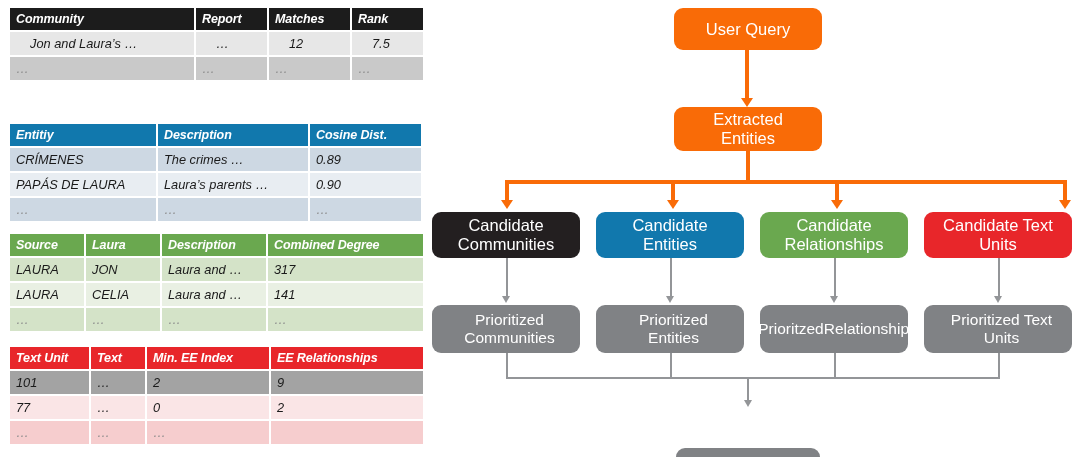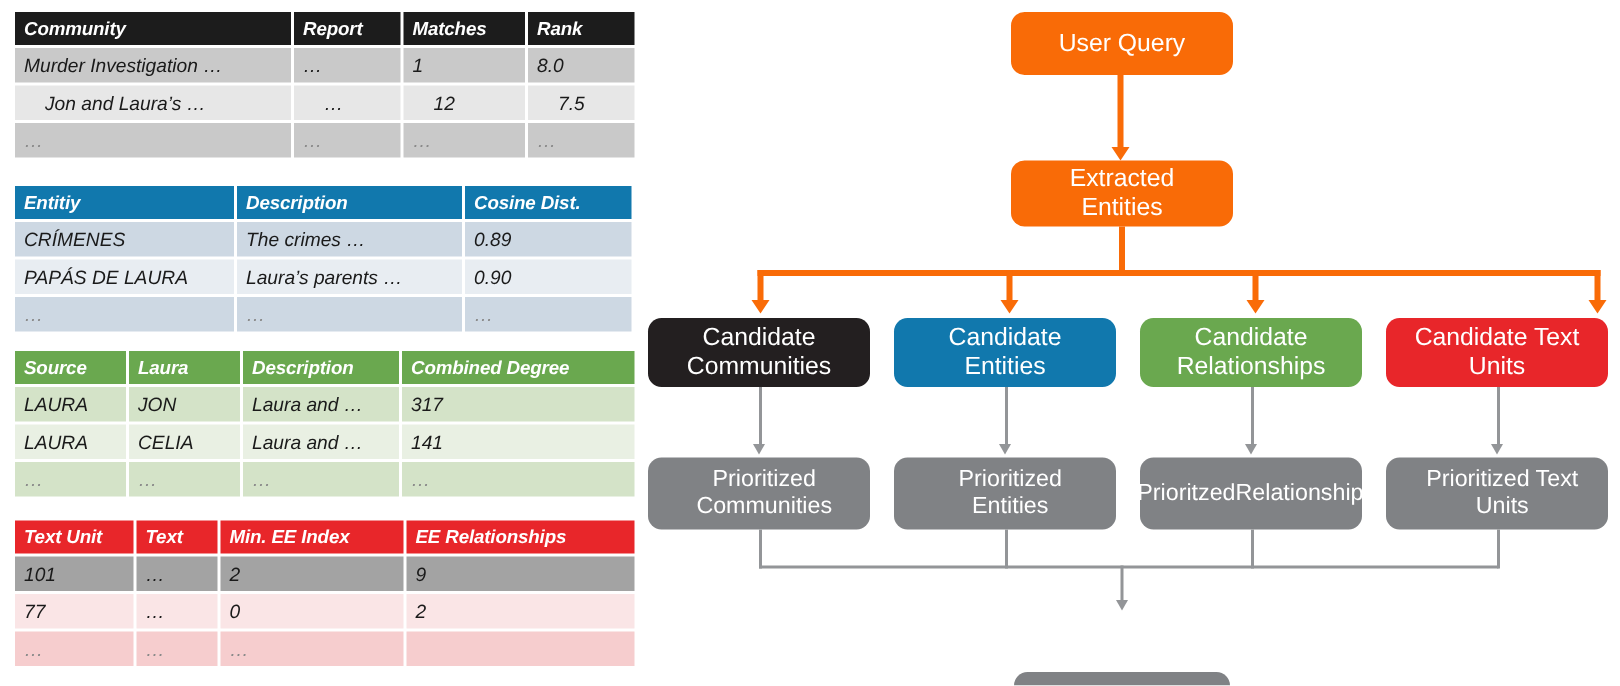--- a/index.html
+++ b/index.html
@@ -150,26 +150,20 @@
       </colgroup>
       <thead>
         <tr>
           <th>Community</th>
           <th>Report</th>
           <th>Matches</th>
           <th>Rank</th>
         </tr>
       </thead>
       <tbody>
-        <tr class="r0">
-          <td>Murder Investigation …</td>
-          <td>…</td>
-          <td>1</td>
-          <td>8.0</td>
-        </tr>
         <tr class="r1">
           <td>Jon and Laura’s …</td>
           <td>…</td>
           <td>12</td>
           <td>7.5</td>
         </tr>
         <tr class="r2">
           <td class="muted">…</td>
           <td class="muted">…</td>
           <td class="muted">…</td>

